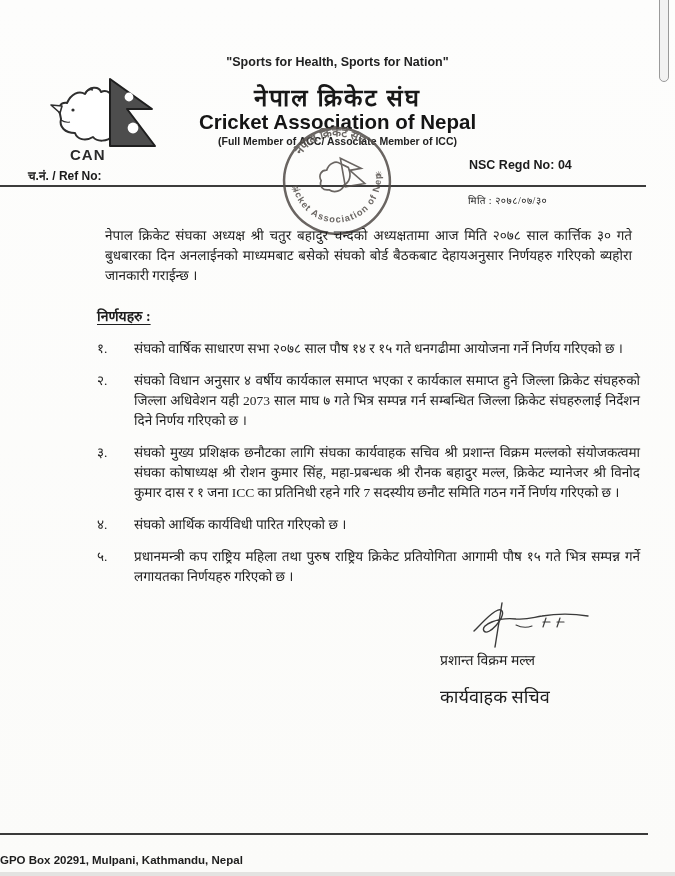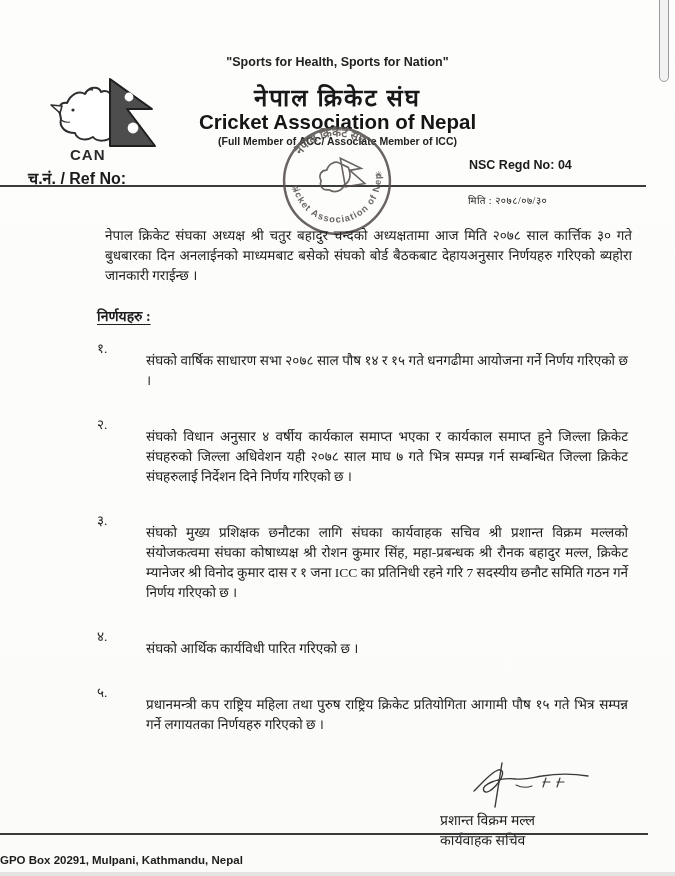--- a/index.html
+++ b/index.html
@@ -26,45 +26,45 @@
   .membership{
     position:absolute;top:135px;left:0;width:100%;text-align:center;
     font-family:"Liberation Sans",sans-serif;font-size:10.5px;font-weight:bold;color:#222;
   }
   .nsc{
     position:absolute;top:158px;left:469px;
     font-family:"Liberation Sans",sans-serif;font-size:12.5px;font-weight:bold;color:#1b1b1b;
   }
   .refno{
     position:absolute;top:167px;left:28px;
-    font-family:"Liberation Sans",sans-serif;font-size:16px;font-weight:bold;color:#1b1b1b;
+    font-family:"Liberation Sans",sans-serif;font-size:12px;font-weight:bold;color:#1b1b1b;
   }
   .ref-rule{position:absolute;top:185px;left:0;width:646px;height:2px;background:#3c3c3c;}
   .dateline{position:absolute;top:193px;left:468px;font-size:10px;color:#222;letter-spacing:.5px;}
   .stamp{position:absolute;left:280px;top:124px;width:114px;height:114px;transform:rotate(-10deg);opacity:.88;}
   
   .scrollbar-thumb{
     position:absolute;right:6px;top:-12px;width:8px;height:92px;
     background:#f2f2f2;border:1px solid #9a9a9a;border-radius:5px;
   }
   
   .content{position:absolute;top:218px;left:97px;width:543px;font-size:13.5px;line-height:20px;}
   .intro{margin:8px;text-align:justify;}
   .decisions-heading{
     display:inline-block;margin:13px 0 12px 0;font-weight:bold;font-size:14px;
     text-decoration:underline;text-underline-offset:3px;
   }
   .decision{display:flex;margin:0 0 12px 0;}
   .decision .num{flex:0 0 37px;}
-  .decision .dtext{flex:1;margin:12px;text-align:justify;}
+  .decision .dtext{flex:1;margin:0;text-align:justify;}
   
   .sig-block{margin:14px 0 0 auto;width:200px;text-align:left;}
   .sig-mark{display:block;margin:0 0 2px 28px;}
   .sig-name{font-size:14px;}
-  .sig-title{font-size:14px;margin-top:0;}
+  .sig-title{font-size:18px;margin-top:16px;}
   
   .footer-rule{position:absolute;top:833px;left:0;width:648px;height:2px;background:#3a3a3a;}
   .footer-address{
     position:absolute;top:854px;left:0;width:100%;text-align:left;
     font-family:"Liberation Sans",sans-serif;font-size:11.5px;font-weight:bold;color:#1d1d1d;
   }
   .bottom-edge{position:absolute;bottom:0;left:0;width:100%;height:4px;background:#e3e3e1;}
 </style>
 </head>
 <body>
@@ -118,21 +118,21 @@
     <p class="intro">नेपाल क्रिकेट संघका अध्यक्ष श्री चतुर बहादुर चन्दको अध्यक्षतामा आज मिति २०७८ साल कार्त्तिक ३० गते बुधबारका दिन अनलाईनको माध्यमबाट बसेको संघको बोर्ड बैठकबाट देहायअनुसार निर्णयहरु गरिएको ब्यहोरा जानकारी गराईन्छ ।</p>
 
     <span class="decisions-heading">निर्णयहरु :</span>
 
     <div class="decision">
       <span class="num">१.</span>
       <p class="dtext">संघको वार्षिक साधारण सभा २०७८ साल पौष १४ र १५ गते धनगढीमा आयोजना गर्ने निर्णय गरिएको छ ।</p>
     </div>
     <div class="decision">
       <span class="num">२.</span>
-      <p class="dtext">संघको विधान अनुसार ४ वर्षीय कार्यकाल समाप्त भएका र कार्यकाल समाप्त हुने जिल्ला क्रिकेट संघहरुको जिल्ला अधिवेशन यही २०७८ साल माघ ७ गते भित्र सम्पन्न गर्न सम्बन्धित जिल्ला क्रिकेट संघहरुलाई निर्देशन दिने निर्णय गरिएको छ ।</p>
+      <p class="dtext">संघको विधान अनुसार ४ वर्षीय कार्यकाल समाप्त भएका र कार्यकाल समाप्त हुने जिल्ला क्रिकेट संघहरुको जिल्ला अधिवेशन यही 2073 साल माघ ७ गते भित्र सम्पन्न गर्न सम्बन्धित जिल्ला क्रिकेट संघहरुलाई निर्देशन दिने निर्णय गरिएको छ ।</p>
     </div>
     <div class="decision">
       <span class="num">३.</span>
       <p class="dtext">संघको मुख्य प्रशिक्षक छनौटका लागि संघका कार्यवाहक सचिव श्री प्रशान्त विक्रम मल्लको संयोजकत्वमा संघका कोषाध्यक्ष श्री रोशन कुमार सिंह, महा-प्रबन्धक श्री रौनक बहादुर मल्ल, क्रिकेट म्यानेजर श्री विनोद कुमार दास र १ जना ICC का प्रतिनिधी रहने गरि 7 सदस्यीय छनौट समिति गठन गर्ने निर्णय गरिएको छ ।</p>
     </div>
     <div class="decision">
       <span class="num">४.</span>
       <p class="dtext">संघको आर्थिक कार्यविधी पारित गरिएको छ ।</p>
     </div>
     <div class="decision">

